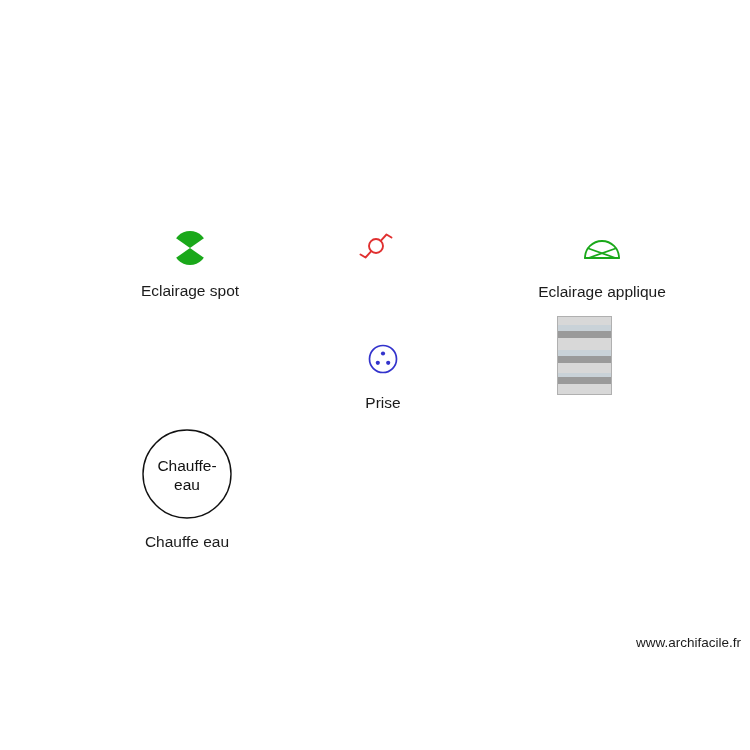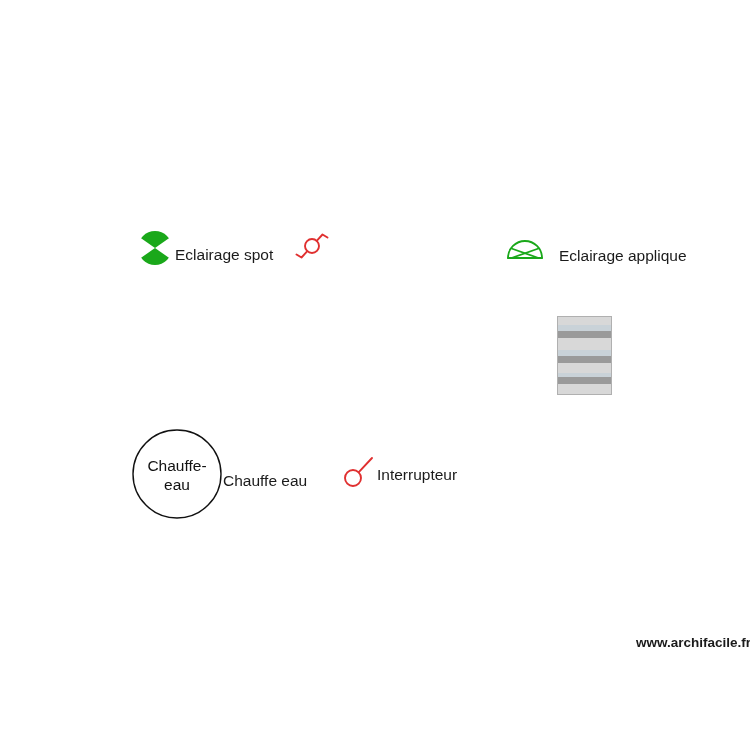--- a/index.html
+++ b/index.html
@@ -17,40 +17,40 @@
   }
   #legend-canvas {
     position: absolute;
     left: 0; top: 0;
     width: 750px;
     height: 750px;
   }
   .legend-item {
     position: absolute;
     display: flex;
-    flex-direction: row;
+    flex-direction: column;
     align-items: center;
   }
   .symbol-box {
     display: flex;
     align-items: center;
     justify-content: flex-start;
   }
   .item-label {
     font-size: 15.5px;
     line-height: 18px;
     color: #1b1b1b;
     white-space: nowrap;
     text-align: center;
   }
 
   
   #item-spot        { left: 135px; top: 228px; width: 110px; }
   #item-vavient     { left: 290px; top: 225px; width: 172px; }
-  #item-applique    { left: 505px; top: 228px; width: 142px; gap: 14px; }
+  #item-applique    { left: 531px; top: 228px; width: 142px; }
   #item-plafond     { left: 119px; top: 340px; width: 136px; }
   #item-prise       { left: 345px; top: 340px; width: 76px; }
   #item-chauffeeau  { left: 131px; top: 428px; width: 112px; }
   #item-interrupteur{ left: 339px; top: 450px; width: 98px; }
 
   #item-spot .symbol-box,
   #item-plafond .symbol-box { height: 40px; margin-bottom: 14px; }
   #item-vavient .symbol-box { height: 42px; margin-bottom: 13px; }
   #item-applique .symbol-box { height: 40px; margin-bottom: 15px; }
   #item-prise .symbol-box { height: 38px; margin-bottom: 16px; }
@@ -73,21 +73,20 @@
     font-family: "Liberation Sans", sans-serif;
   }
 
   #site-credit {
     position: absolute;
     left: 636px;
     top: 635px;
     font-size: 13.5px;
     color: #1b1b1b;
     white-space: nowrap;
-    font-weight: bold;
   }
 </style>
 </head>
 <body>
 
 <div id="legend-canvas">
 
   <div class="legend-item" id="item-spot">
     <div class="symbol-box">
       <svg width="40" height="40" viewBox="0 0 40 40">
@@ -119,43 +118,43 @@
           <line x1="3" y1="24" x2="37" y2="24"></line>
           <line x1="6.5" y1="14.5" x2="33.5" y2="24"></line>
           <line x1="33.5" y1="14.5" x2="6.5" y2="24"></line>
         </g>
       </svg>
     </div>
     <div class="item-label">Eclairage applique</div>
   </div>
 
 
+  <div class="legend-item" id="item-prise">
+    <div class="symbol-box">
+      <svg width="34" height="34" viewBox="0 0 34 34">
+        <circle cx="17" cy="17" r="13.5" fill="none" stroke="#3333cc" stroke-width="1.7"></circle>
+        <circle cx="17" cy="11.5" r="2.1" fill="#3333cc"></circle>
+        <circle cx="11.8" cy="20.8" r="2.1" fill="#3333cc"></circle>
+        <circle cx="22.2" cy="20.8" r="2.1" fill="#3333cc"></circle>
+      </svg>
+    </div>
+    <div class="item-label">Prise</div>
+  </div>
 
   <div class="legend-item" id="item-chauffeeau">
     <div class="symbol-box">
       <svg width="92" height="92" viewBox="0 0 92 92">
         <circle cx="46" cy="46" r="44" fill="none" stroke="#111111" stroke-width="1.4"></circle>
         <text class="chauffe-text" x="46" y="43" text-anchor="middle">Chauffe-</text>
         <text class="chauffe-text" x="46" y="62" text-anchor="middle">eau</text>
       </svg>
     </div>
     <div class="item-label">Chauffe eau</div>
   </div>
 
-  <div class="legend-item" id="item-interrupteur">
-    <div class="symbol-box">
-      <svg width="38" height="40" viewBox="0 0 38 40">
-        <g fill="none" stroke="#e03030" stroke-width="1.9" stroke-linecap="round">
-          <circle cx="14" cy="28" r="8"></circle>
-          <line x1="19.8" y1="22.2" x2="33" y2="8"></line>
-        </g>
-      </svg>
-    </div>
-    <div class="item-label">Interrupteur</div>
-  </div>
 
   <svg id="radiator" viewBox="0 0 55 79">
     <rect x="0.5" y="0.5" width="54" height="78" fill="#d8d8d8" stroke="#b0b0b0" stroke-width="1"></rect>
     <rect x="1" y="9" width="53" height="6" fill="#c9d2d8"></rect>
     <rect x="1" y="15" width="53" height="7" fill="#9a9a9a"></rect>
     <rect x="1" y="34" width="53" height="6" fill="#c9d2d8"></rect>
     <rect x="1" y="40" width="53" height="7" fill="#9a9a9a"></rect>
     <rect x="1" y="57" width="53" height="4" fill="#c9d2d8"></rect>
     <rect x="1" y="61" width="53" height="7" fill="#9a9a9a"></rect>
   </svg>

